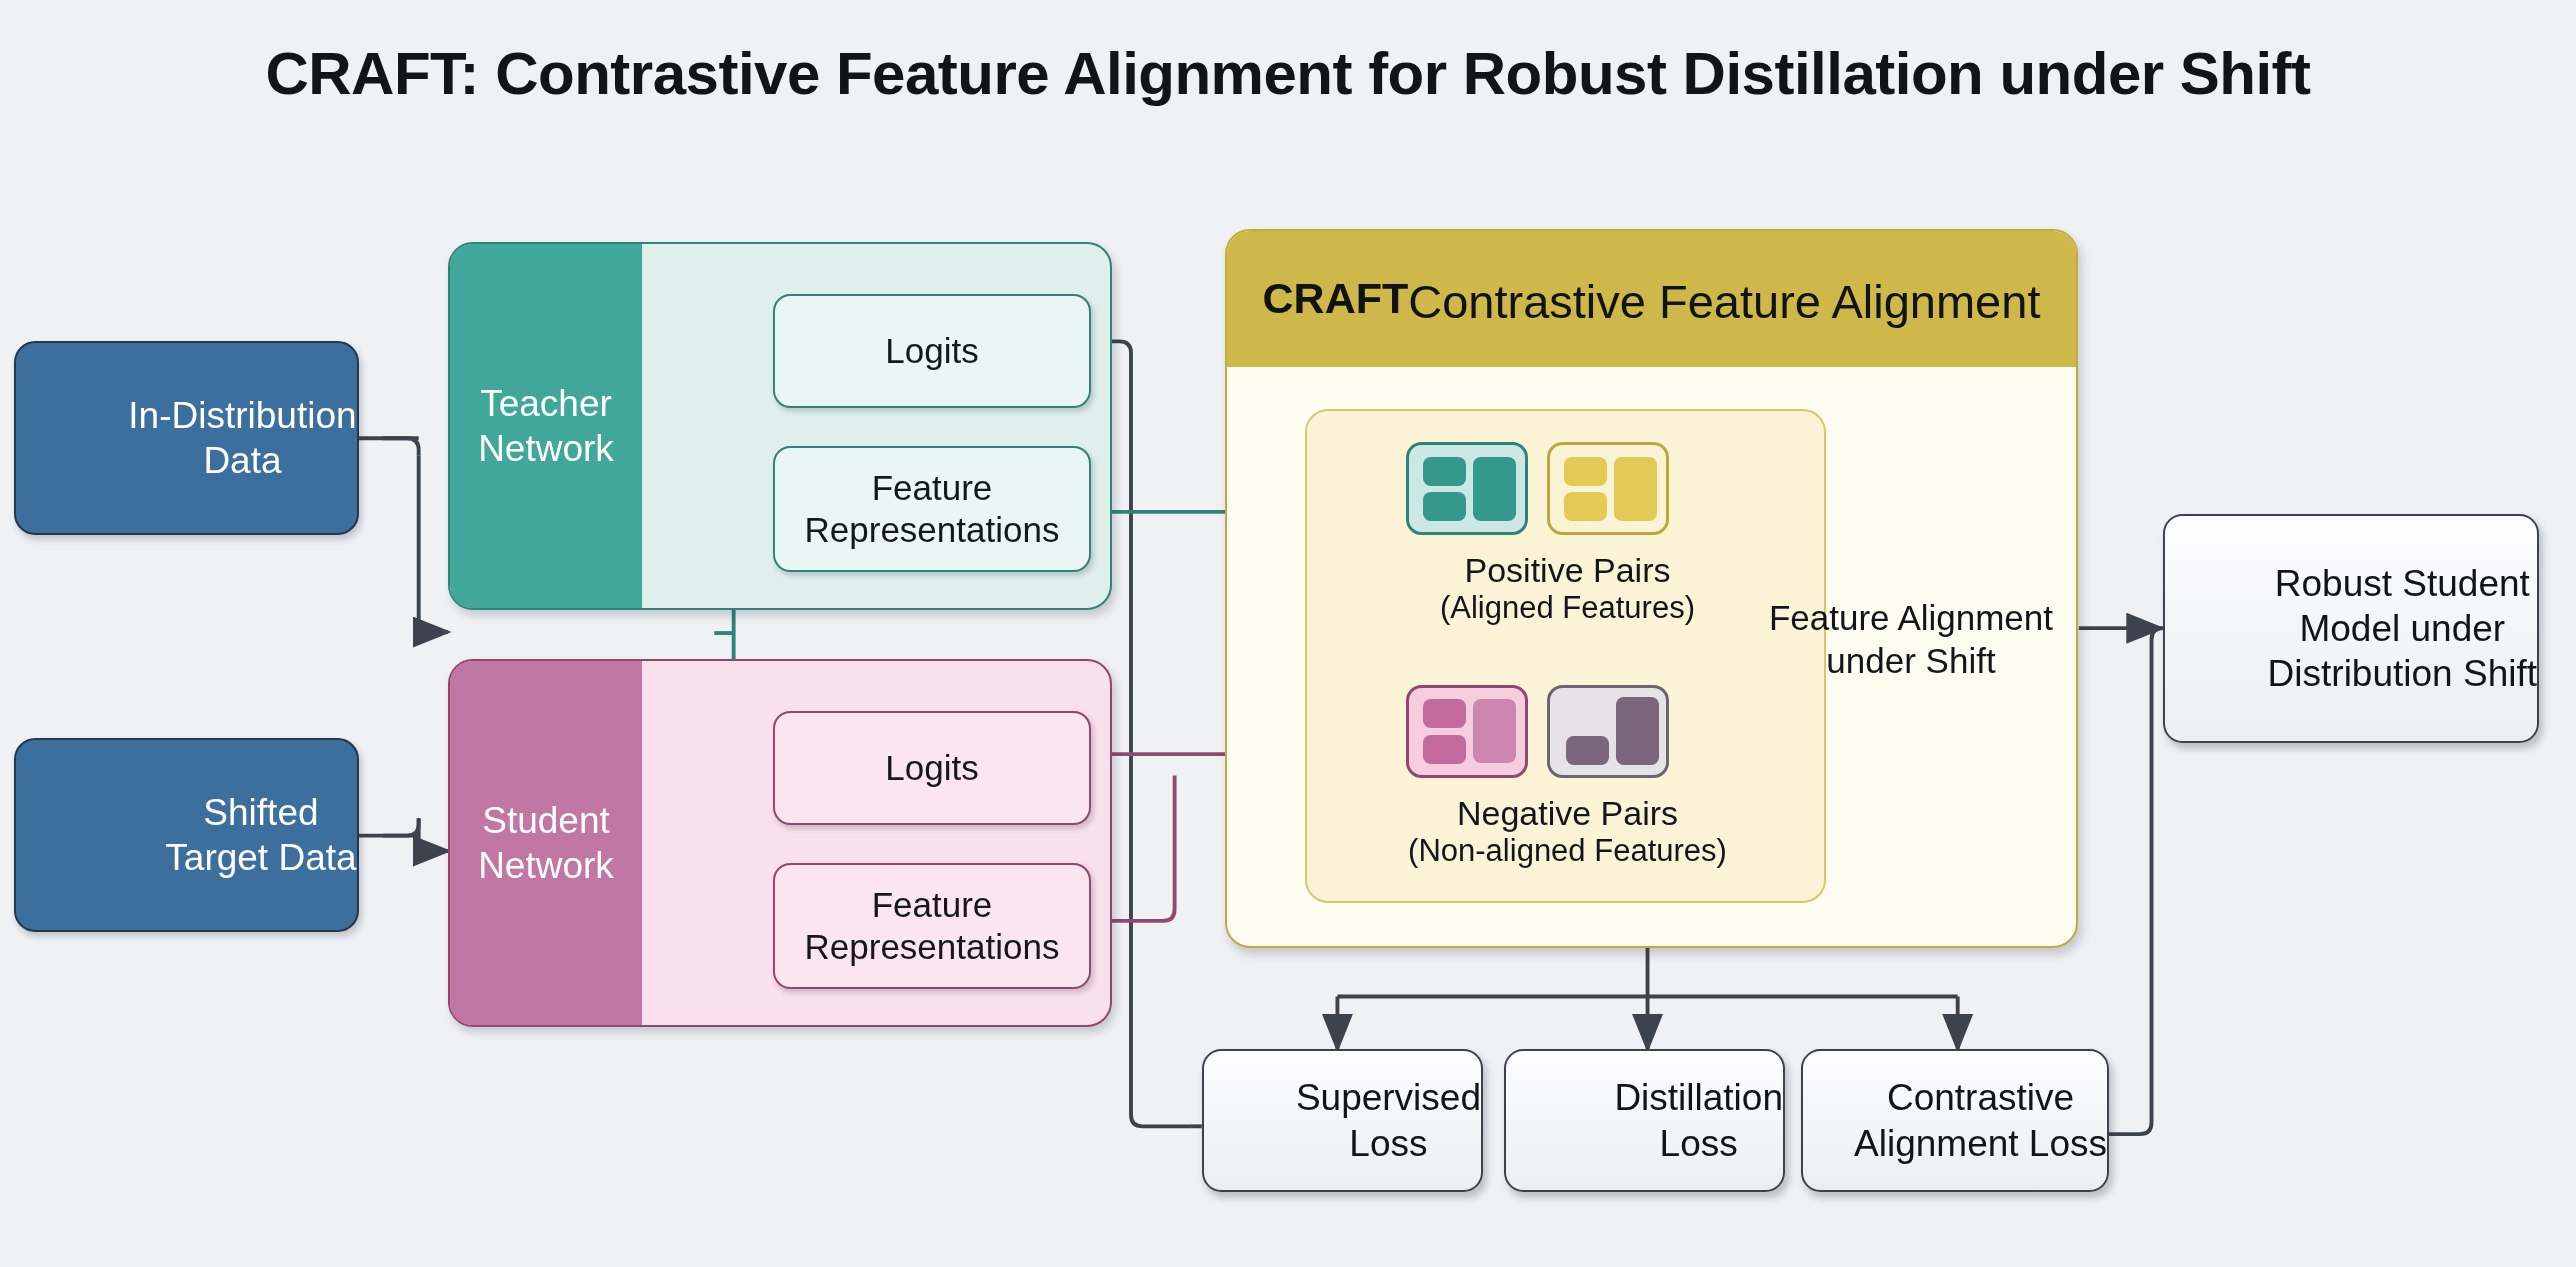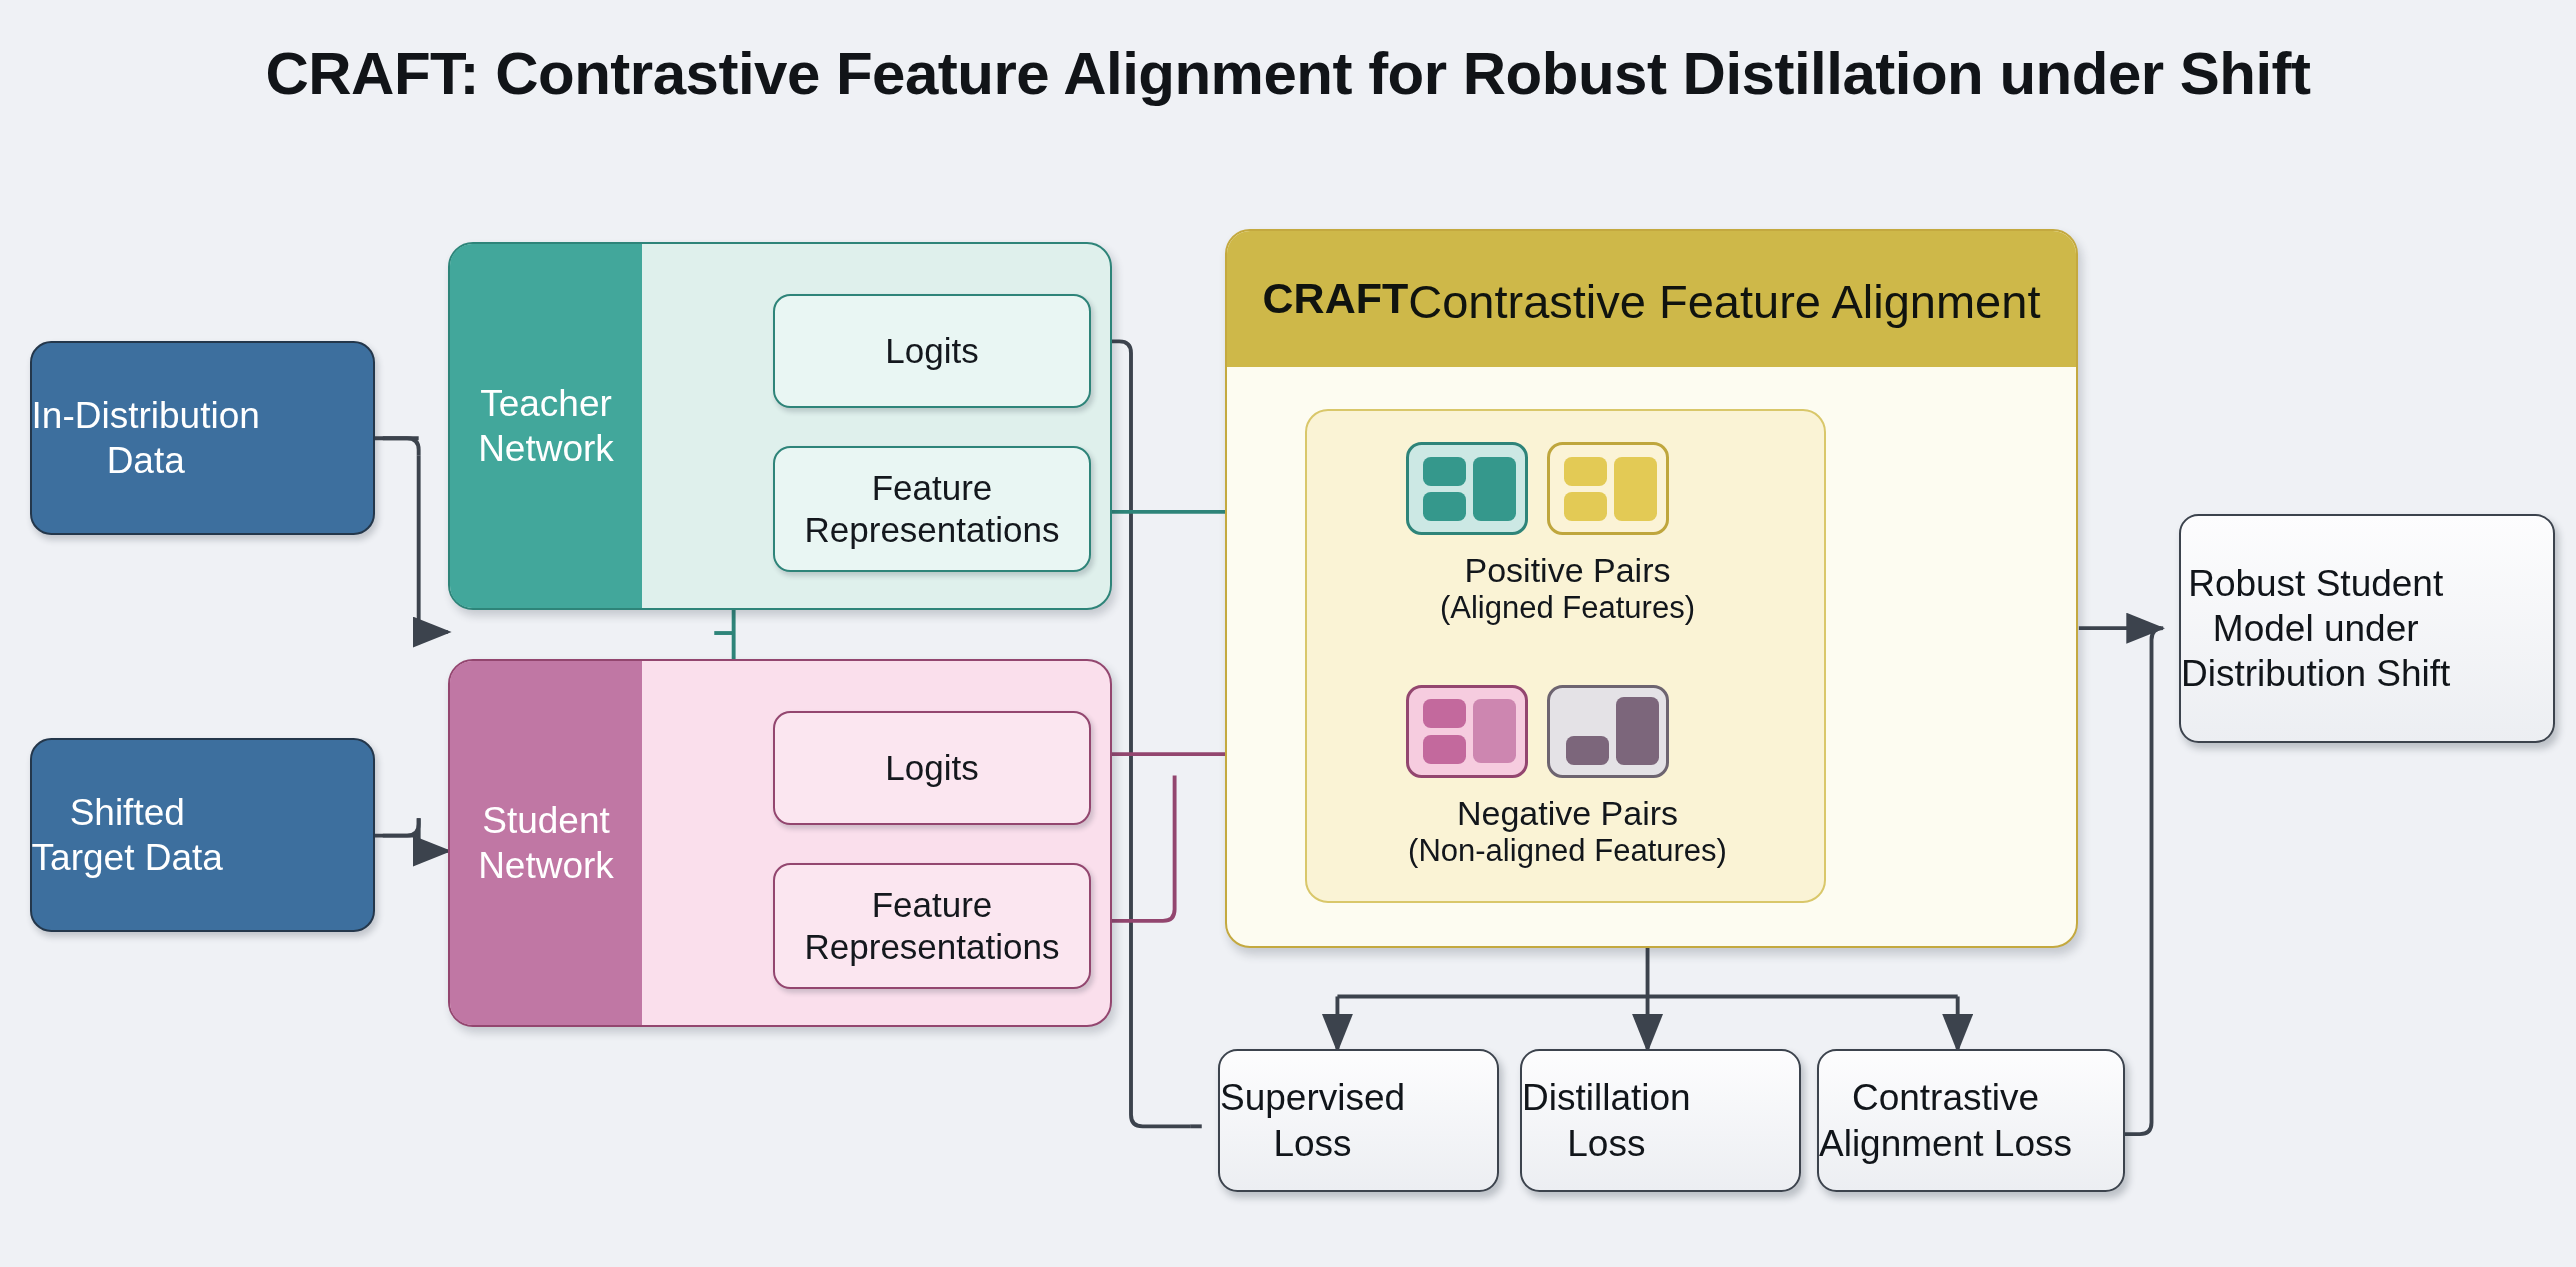--- a/index.html
+++ b/index.html
@@ -13,21 +13,21 @@
   #stage{position:absolute;inset:0;width:2576px;height:1108px;}
   #wires{position:absolute;left:0;top:0;width:2576px;height:1268px;pointer-events:none;}
 
   .title{
     position:absolute;left:0;top:39px;width:2576px;
     text-align:center;
     font-size:60px;font-weight:bold;color:#111418;
     letter-spacing:-0.5px;
   }
 
-  .node{position:absolute;box-sizing:border-box;display:flex;align-items:center;justify-content:flex-start;text-align:center;margin-left:16px;}
+  .node{position:absolute;box-sizing:border-box;display:flex;align-items:center;justify-content:flex-end;text-align:center;}
 
   
   .data-box{
     background:#3d6f9e;
     border:2.9px solid #24374b;
     border-radius:21.3px;
     color:#ffffff;
     font-size:37px;
     line-height:1.22;
     box-shadow:2.9px 4.8px 6.8px rgba(40,50,65,.22);
@@ -271,20 +271,24 @@
           <span class="blk" style="left:66px;top:9.7px;width:43px;height:68px;background:#7c667b;"></span>
         </div>
 
         <div class="pair-caption" style="top:118px;">
           <span>Negative Pairs</span>
           <span class="sub">(Non-aligned Features)</span>
         </div>
       </div>
     </div>
 
+    <div class="align-label" style="left:529px;top:366px;width:310px;">
+      <span style="white-space:pre-line">Feature Alignment
+under Shift</span>
+    </div>
   </div>
 
   <div class="node plain-box" style="left:1202px;top:1049px;width:281px;height:143px;">
     <span style="white-space:pre-line">Supervised
 Loss</span>
   </div>
 
   <div class="node plain-box" style="left:1504px;top:1049px;width:281px;height:143px;">
     <span style="white-space:pre-line">Distillation
 Loss</span>

